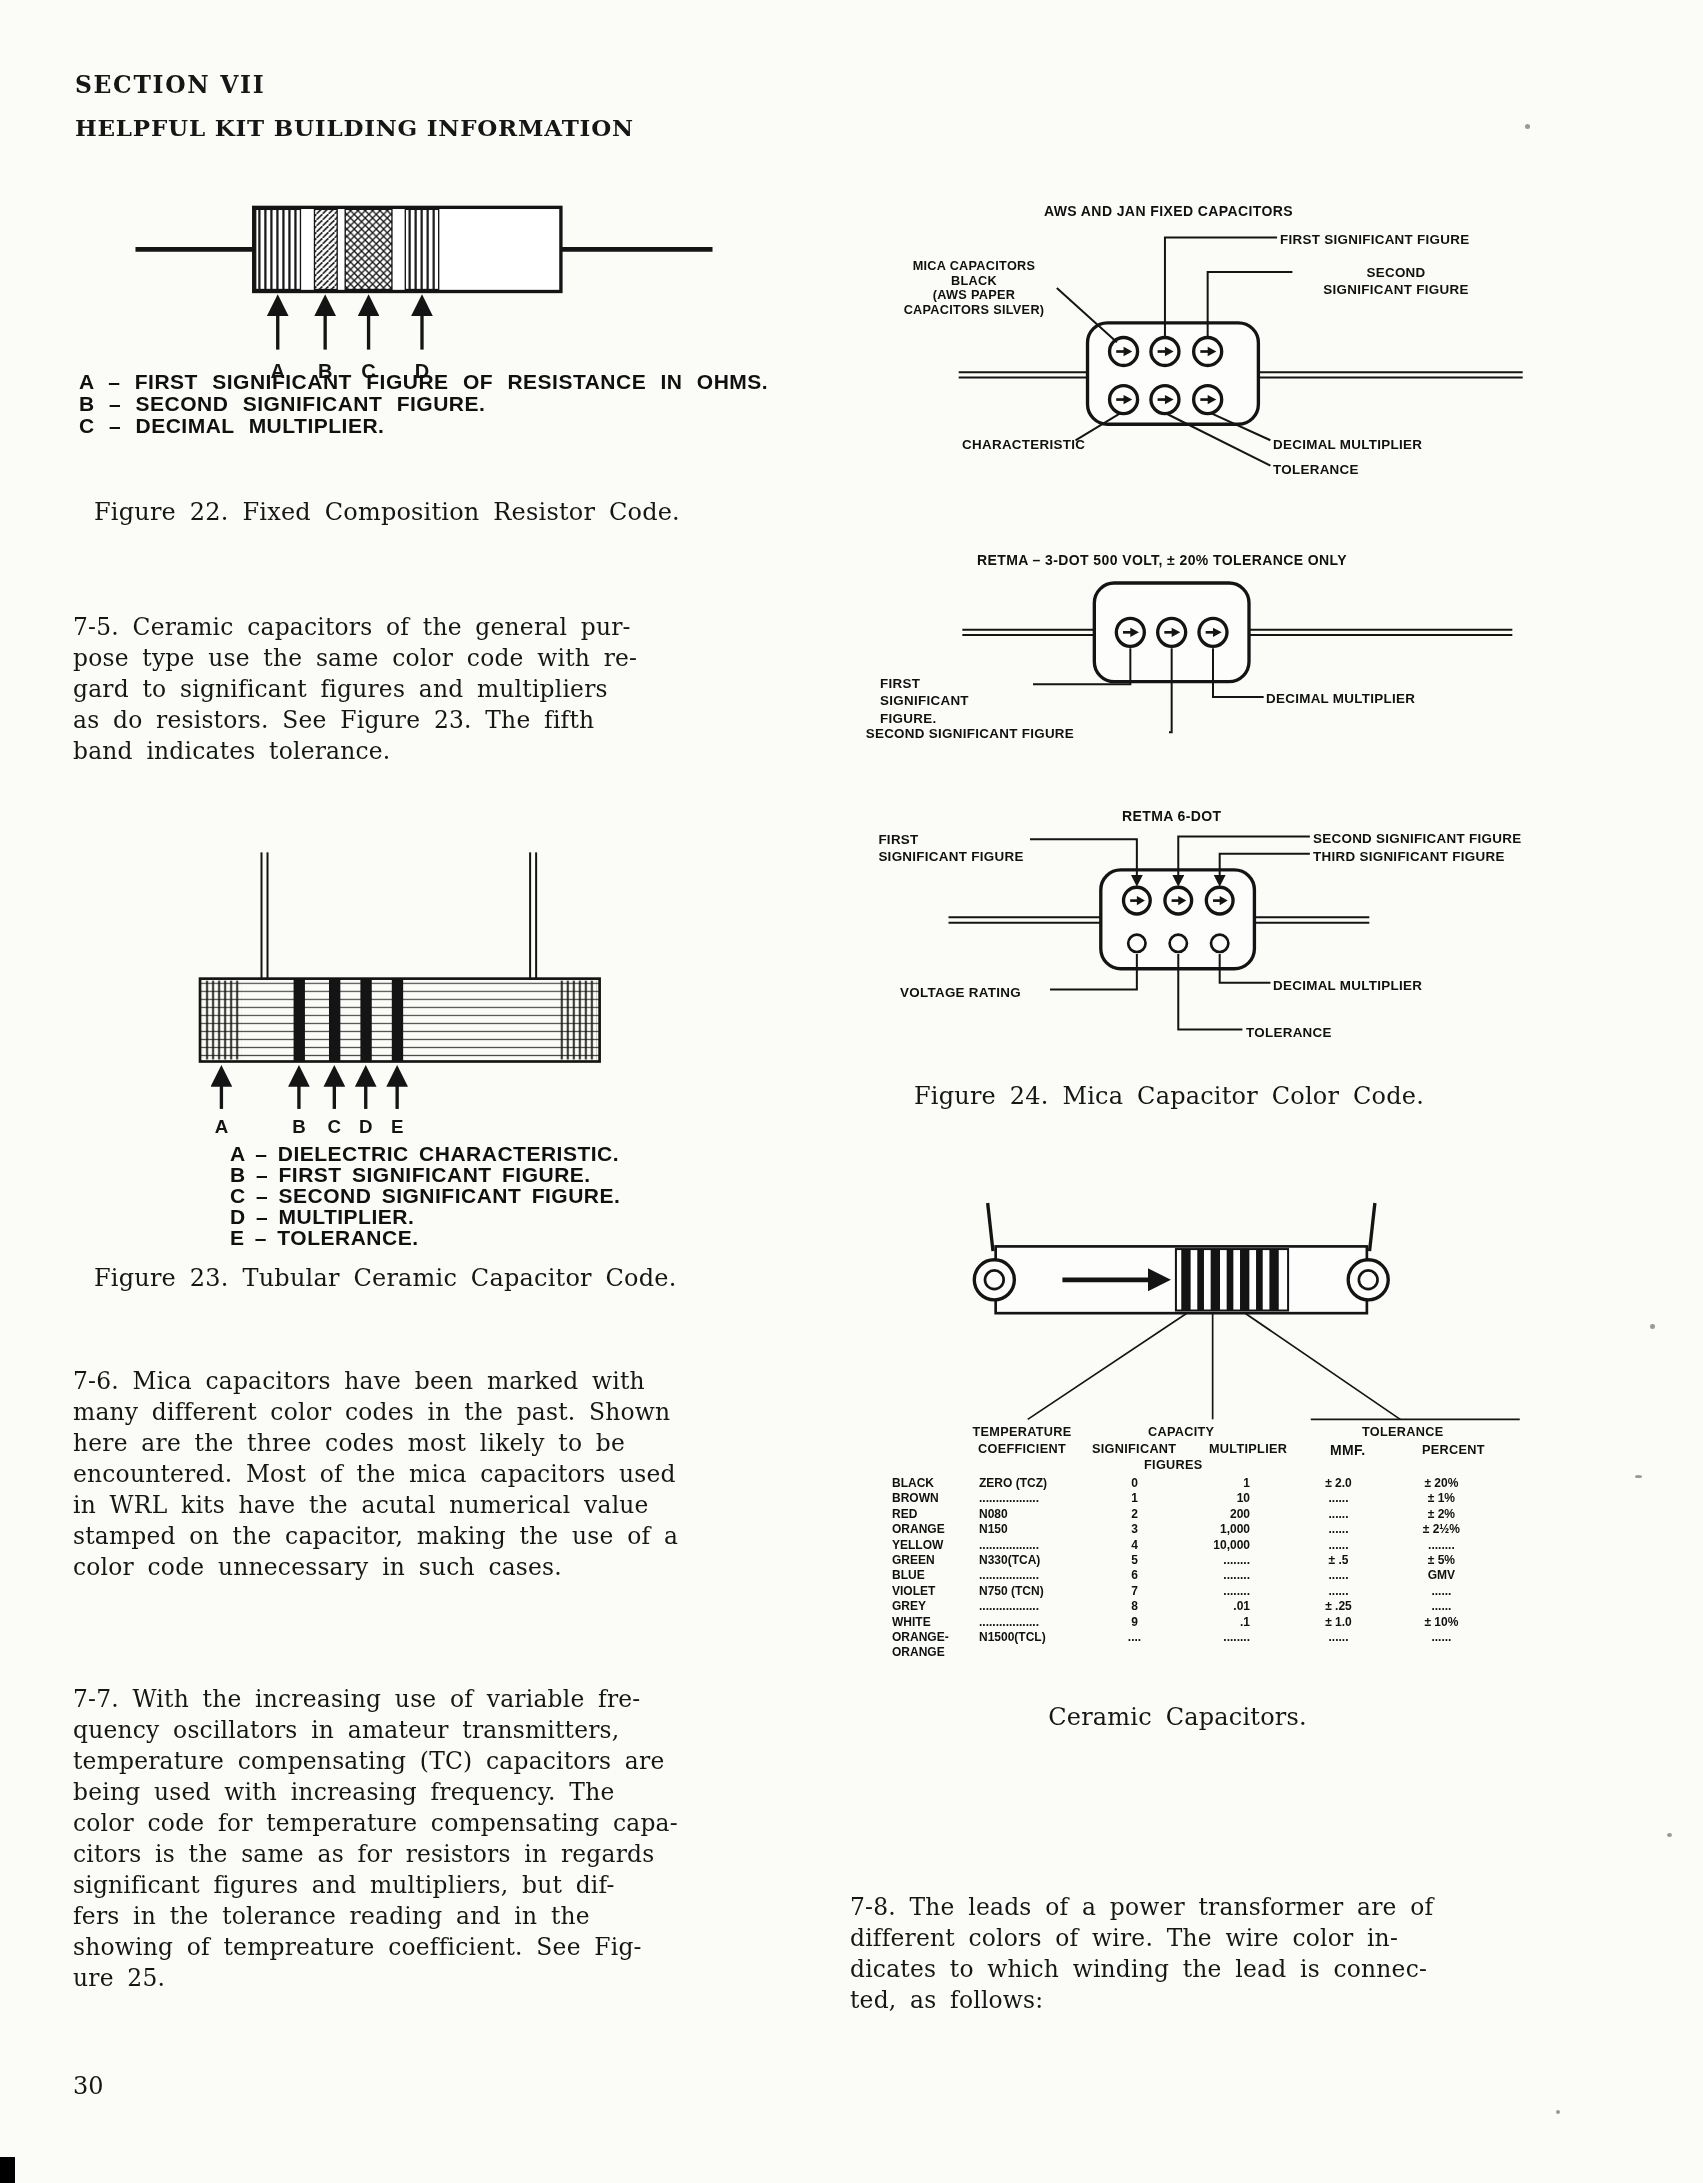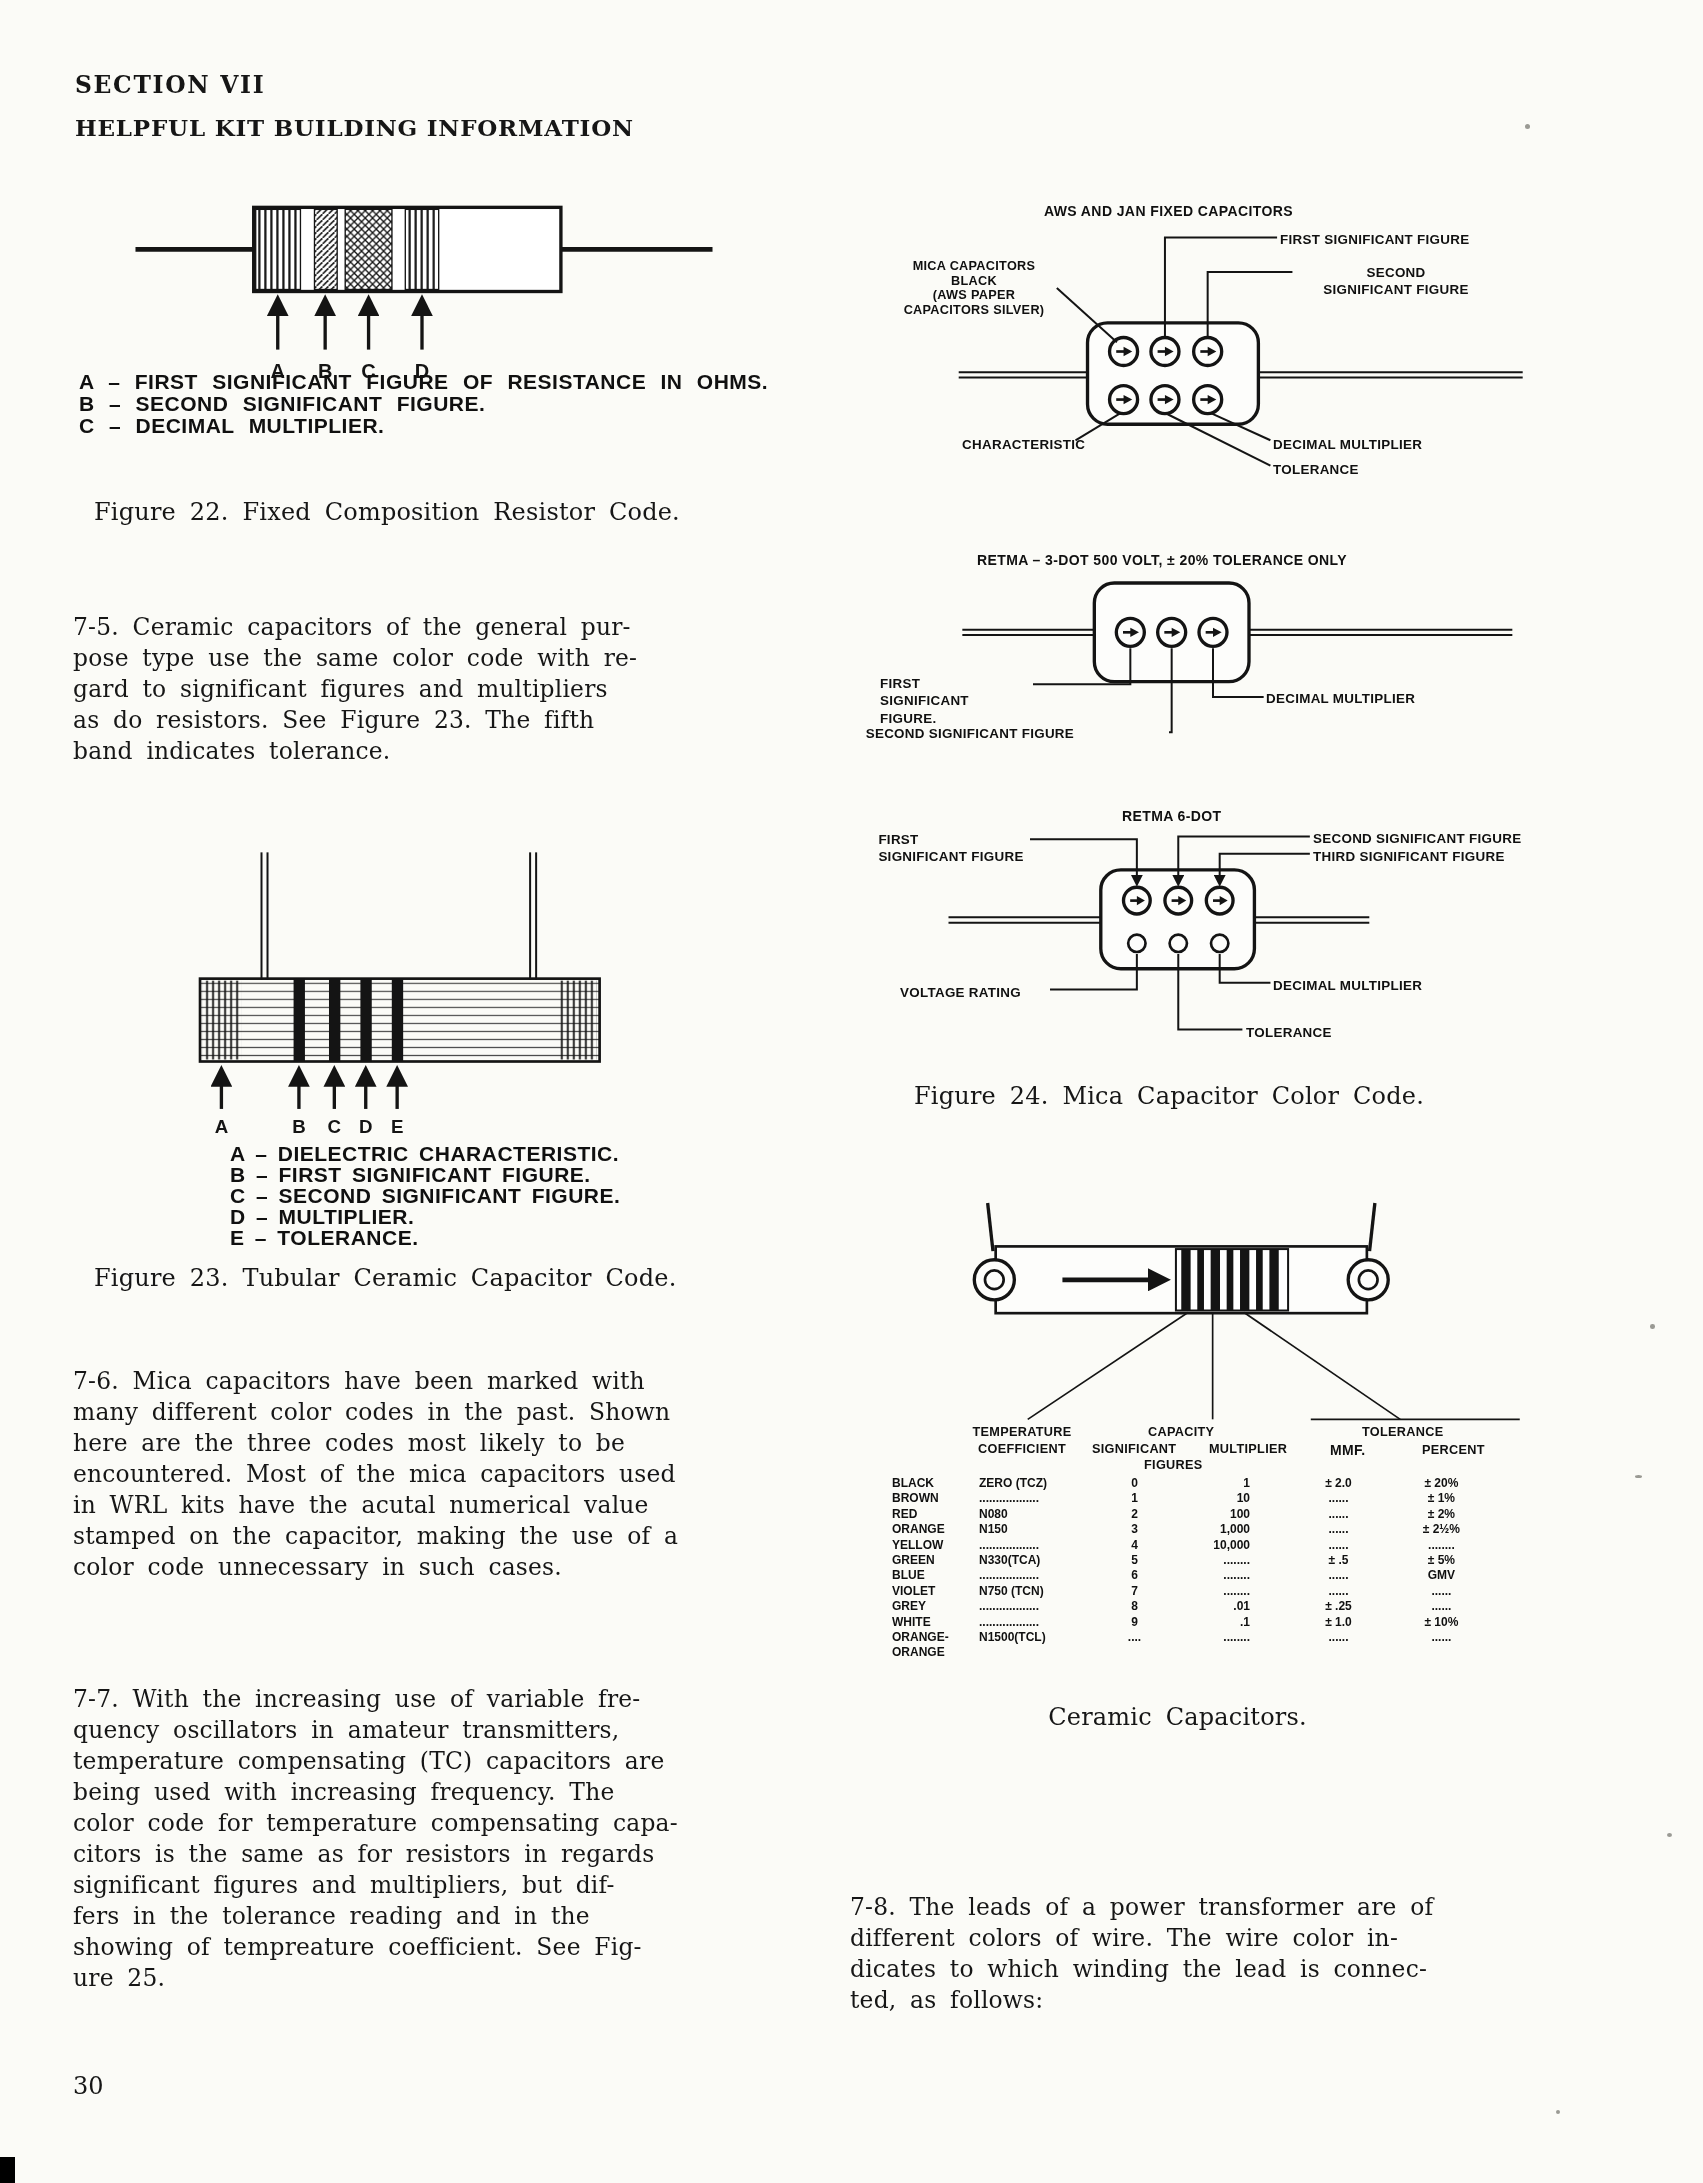--- a/index.html
+++ b/index.html
@@ -409,21 +409,21 @@
         <div class="t-fig">1</div>
         <div class="t-mult">10</div>
         <div class="t-mmf">......</div>
         <div class="t-pct">±  1%</div>
       </div>
 
       <div class="t-row">
         <div class="t-color">RED</div>
         <div class="t-tc">N080</div>
         <div class="t-fig">2</div>
-        <div class="t-mult">100</div>
+        <div class="t-mult">200</div>
         <div class="t-mmf">......</div>
         <div class="t-pct">±  2%</div>
       </div>
 
       <div class="t-row">
         <div class="t-color">ORANGE</div>
         <div class="t-tc">N150</div>
         <div class="t-fig">3</div>
         <div class="t-mult">1,000</div>
         <div class="t-mmf">......</div>

